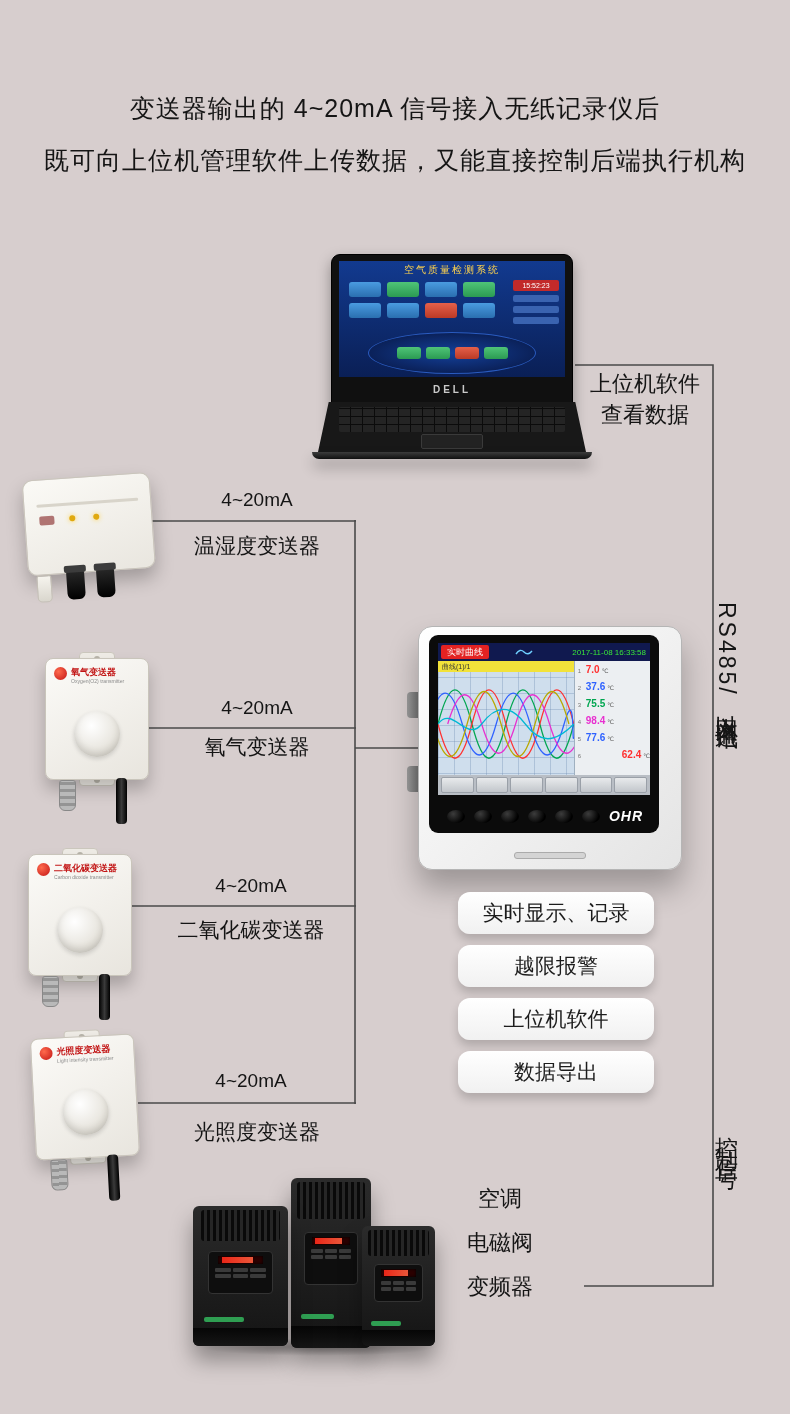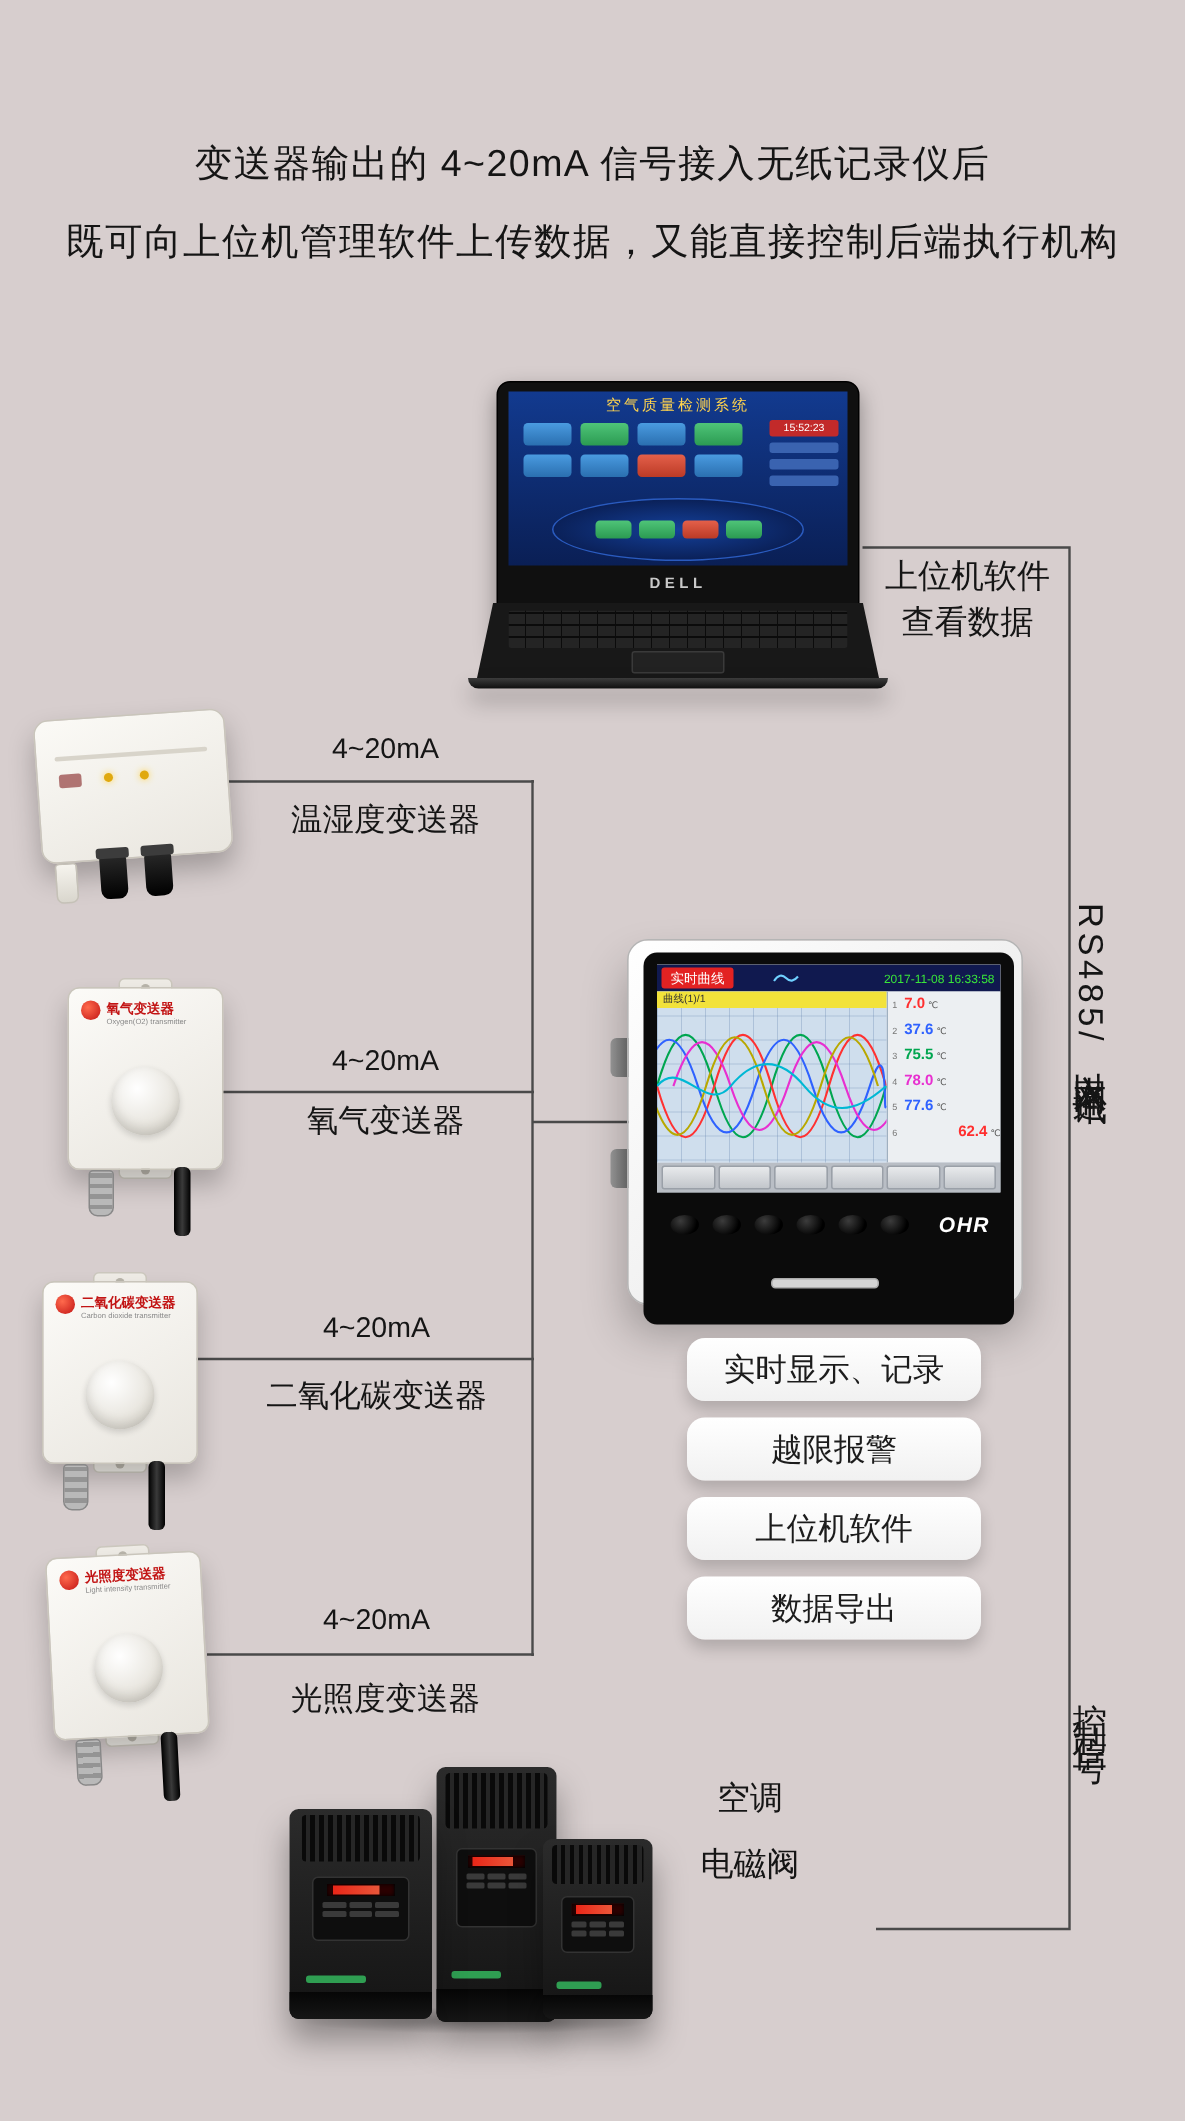--- a/index.html
+++ b/index.html
@@ -82,21 +82,21 @@
              background:repeating-linear-gradient(0deg,#b9b9b9 0 4px,#949494 4px 7px);border:1px solid #888;}
   .sv-cable{position:absolute;right:22px;top:126px;width:11px;height:46px;
             background:linear-gradient(90deg,#000,#3a3a3a,#000);border-radius:4px;}
 
   
   .recorder{position:absolute;left:418px;top:626px;width:264px;height:244px;z-index:2;}
   .rec-clip{position:absolute;left:-11px;width:13px;height:26px;background:linear-gradient(90deg,#9c9c9c,#6e6e6e);
             border-radius:4px 0 0 4px;}
   .rec-frame{position:absolute;inset:0;background:linear-gradient(135deg,#ffffff,#e4e4e4);
              border:1px solid #b5b5b5;border-radius:14px;box-shadow:0 18px 30px rgba(0,0,0,.28);}
-  .rec-panel{position:absolute;left:11px;top:9px;right:6px;height:248px;background:#0b0b0b;border-radius:9px;}
+  .rec-panel{position:absolute;left:11px;top:9px;right:23px;height:198px;background:#0b0b0b;border-radius:9px;}
   .rec-screen{position:absolute;left:9px;top:8px;right:9px;height:152px;background:#dfe7ee;overflow:hidden;
               display:flex;flex-direction:column;}
   .rec-top{height:18px;background:#10194f;display:flex;align-items:center;flex:0 0 auto;}
   .rec-tab{background:#e32222;color:#fff;font-size:9px;line-height:14px;padding:0 6px;margin-left:3px;border-radius:2px;white-space:nowrap;}
   .rec-wave{margin-left:26px;flex:0 0 auto;}
   .rec-date{margin-left:auto;margin-right:4px;color:#39e639;font-size:8px;white-space:nowrap;}
   .rec-body{flex:1;display:flex;min-height:0;}
   .rec-chart{flex:1;position:relative;background-color:#cfdeed;
              background-image:linear-gradient(rgba(110,140,180,.35) 1px,transparent 1px),
                               linear-gradient(90deg,rgba(110,140,180,.35) 1px,transparent 1px);
@@ -316,21 +316,21 @@
               <span class="rv-val" style="color: rgb(47, 98, 255);">37.6</span>
               <span class="rv-unit">℃</span>
             </div>
             <div class="rv">
               <span class="rv-ch">3</span>
               <span class="rv-val" style="color: rgb(0, 166, 80);">75.5</span>
               <span class="rv-unit">℃</span>
             </div>
             <div class="rv">
               <span class="rv-ch">4</span>
-              <span class="rv-val" style="color: rgb(232, 47, 208);">78.0</span>
+              <span class="rv-val" style="color: rgb(232, 47, 208);">98.4</span>
               <span class="rv-unit">℃</span>
             </div>
             <div class="rv">
               <span class="rv-ch">5</span>
               <span class="rv-val" style="color: rgb(47, 98, 255);">77.6</span>
               <span class="rv-unit">℃</span>
             </div>
             <div class="rv">
               <span class="rv-ch">6</span>
               <span class="rv-val" style="color: rgb(255, 47, 47); padding-left: 36px;">62.4</span>
@@ -414,15 +414,16 @@
           <span></span>
       </div>
     </div>
     <div class="inv-stripe"></div>
     <div class="inv-term"></div>
   </div>
 
   <div class="actuators">
     <div>空调</div>
     <div>电磁阀</div>
+    <div>变频器</div>
   </div>
 
 </div>
 
 </body></html>

